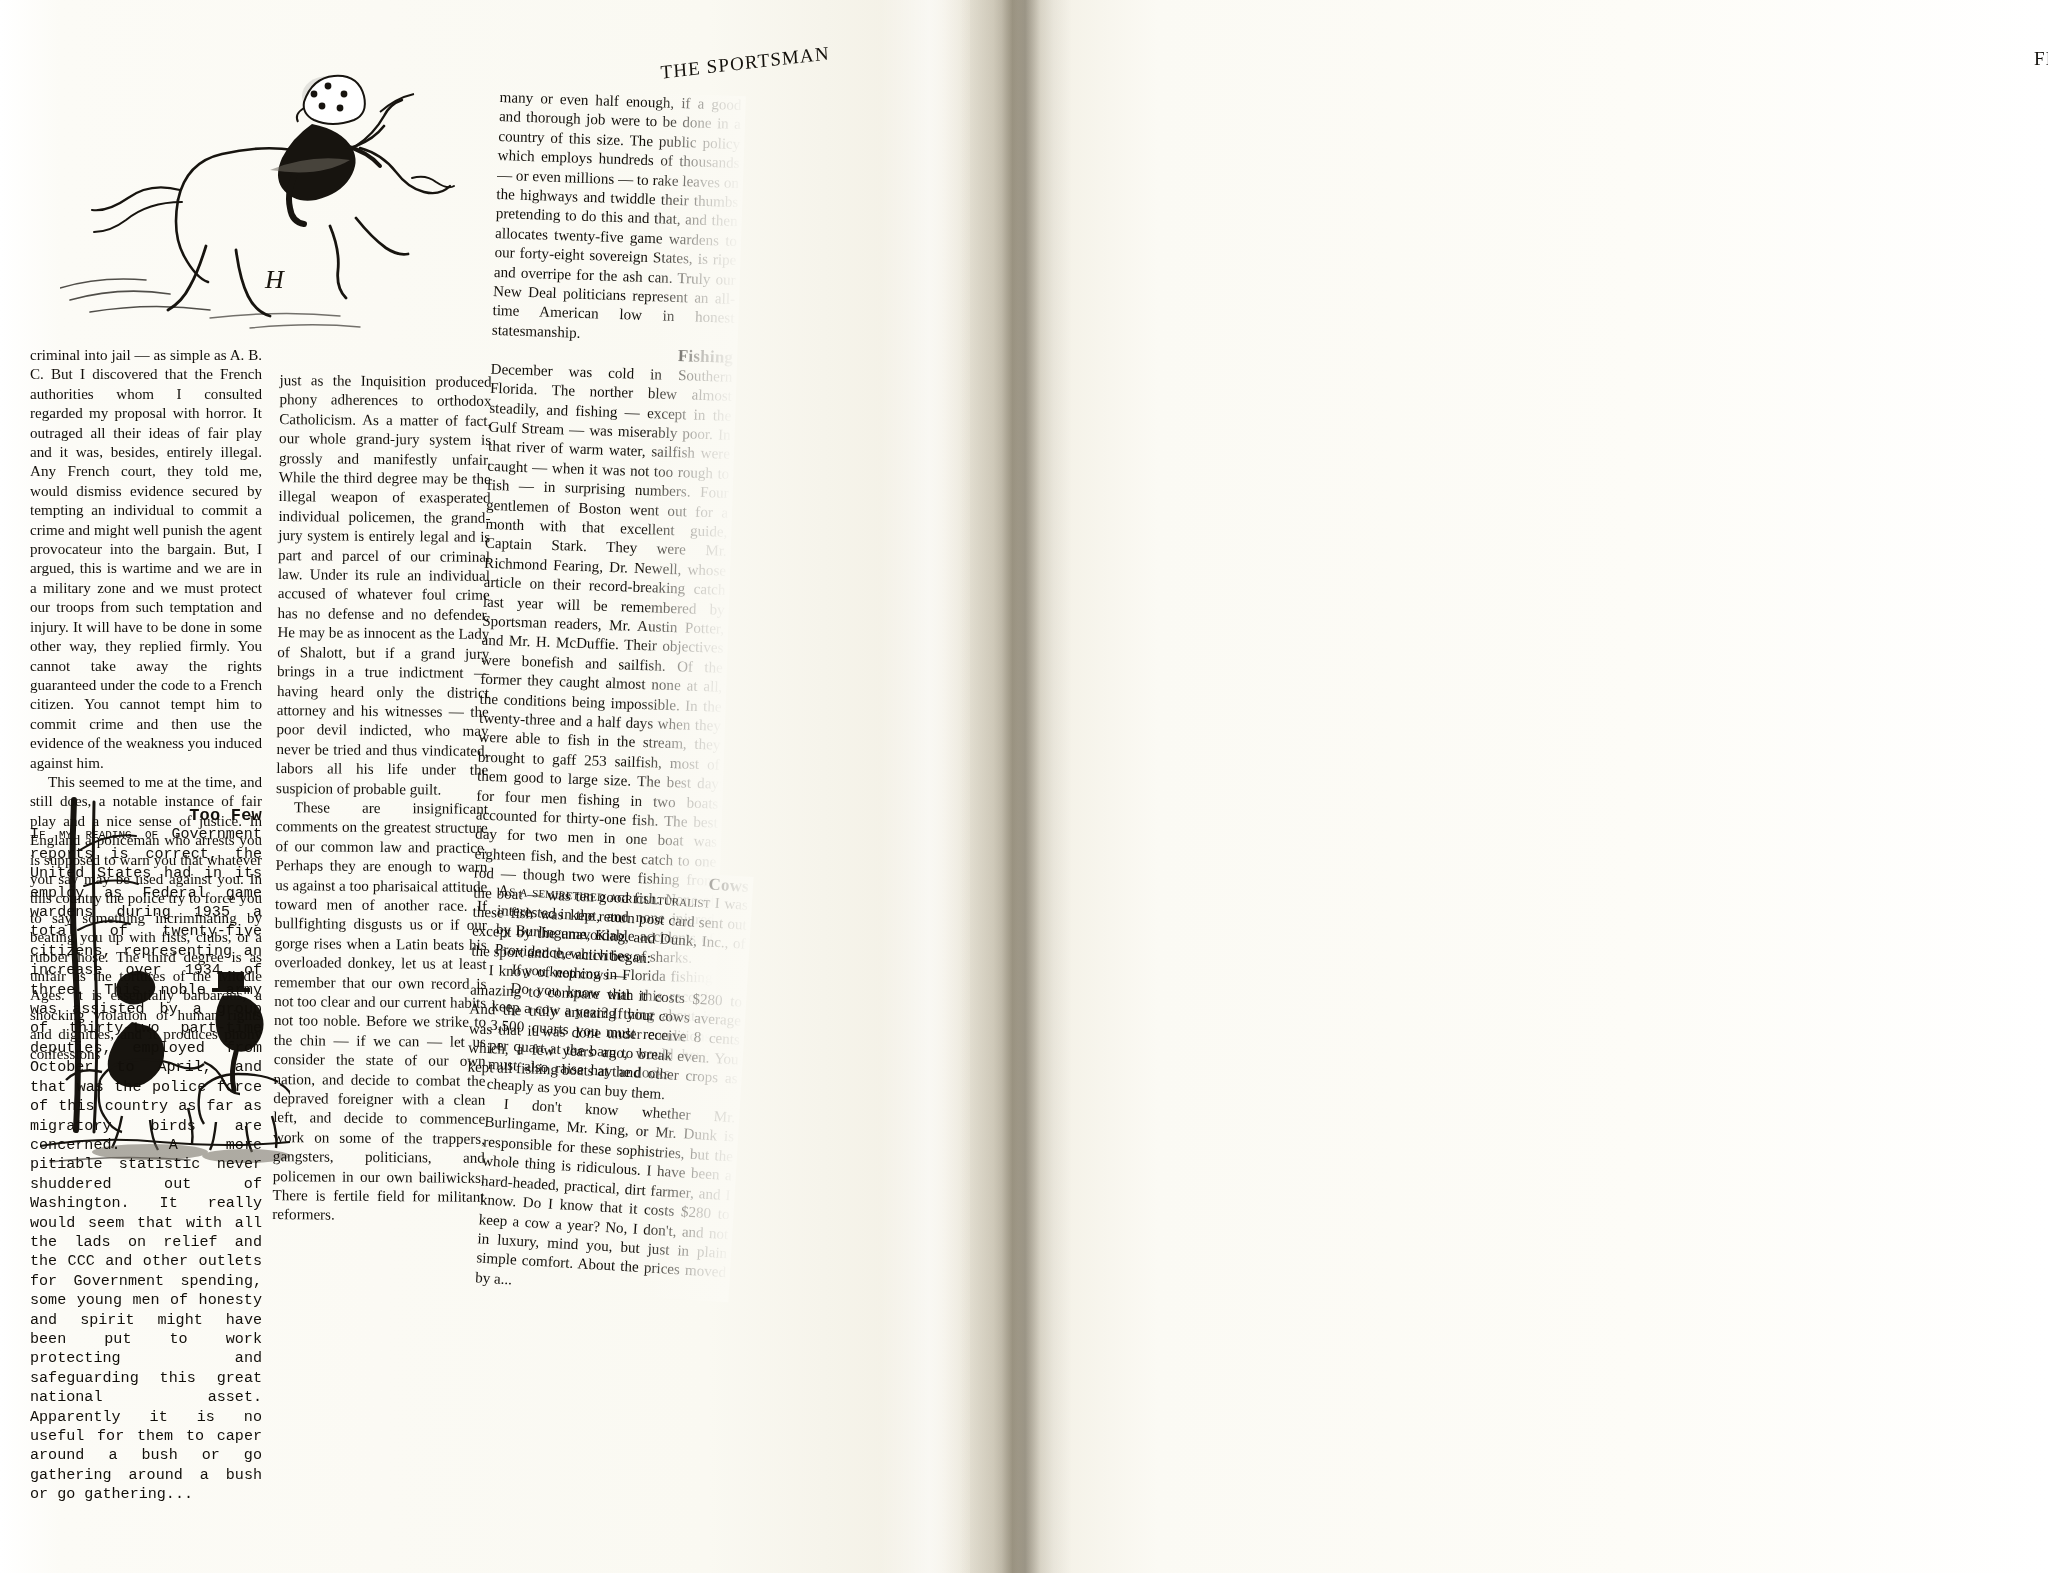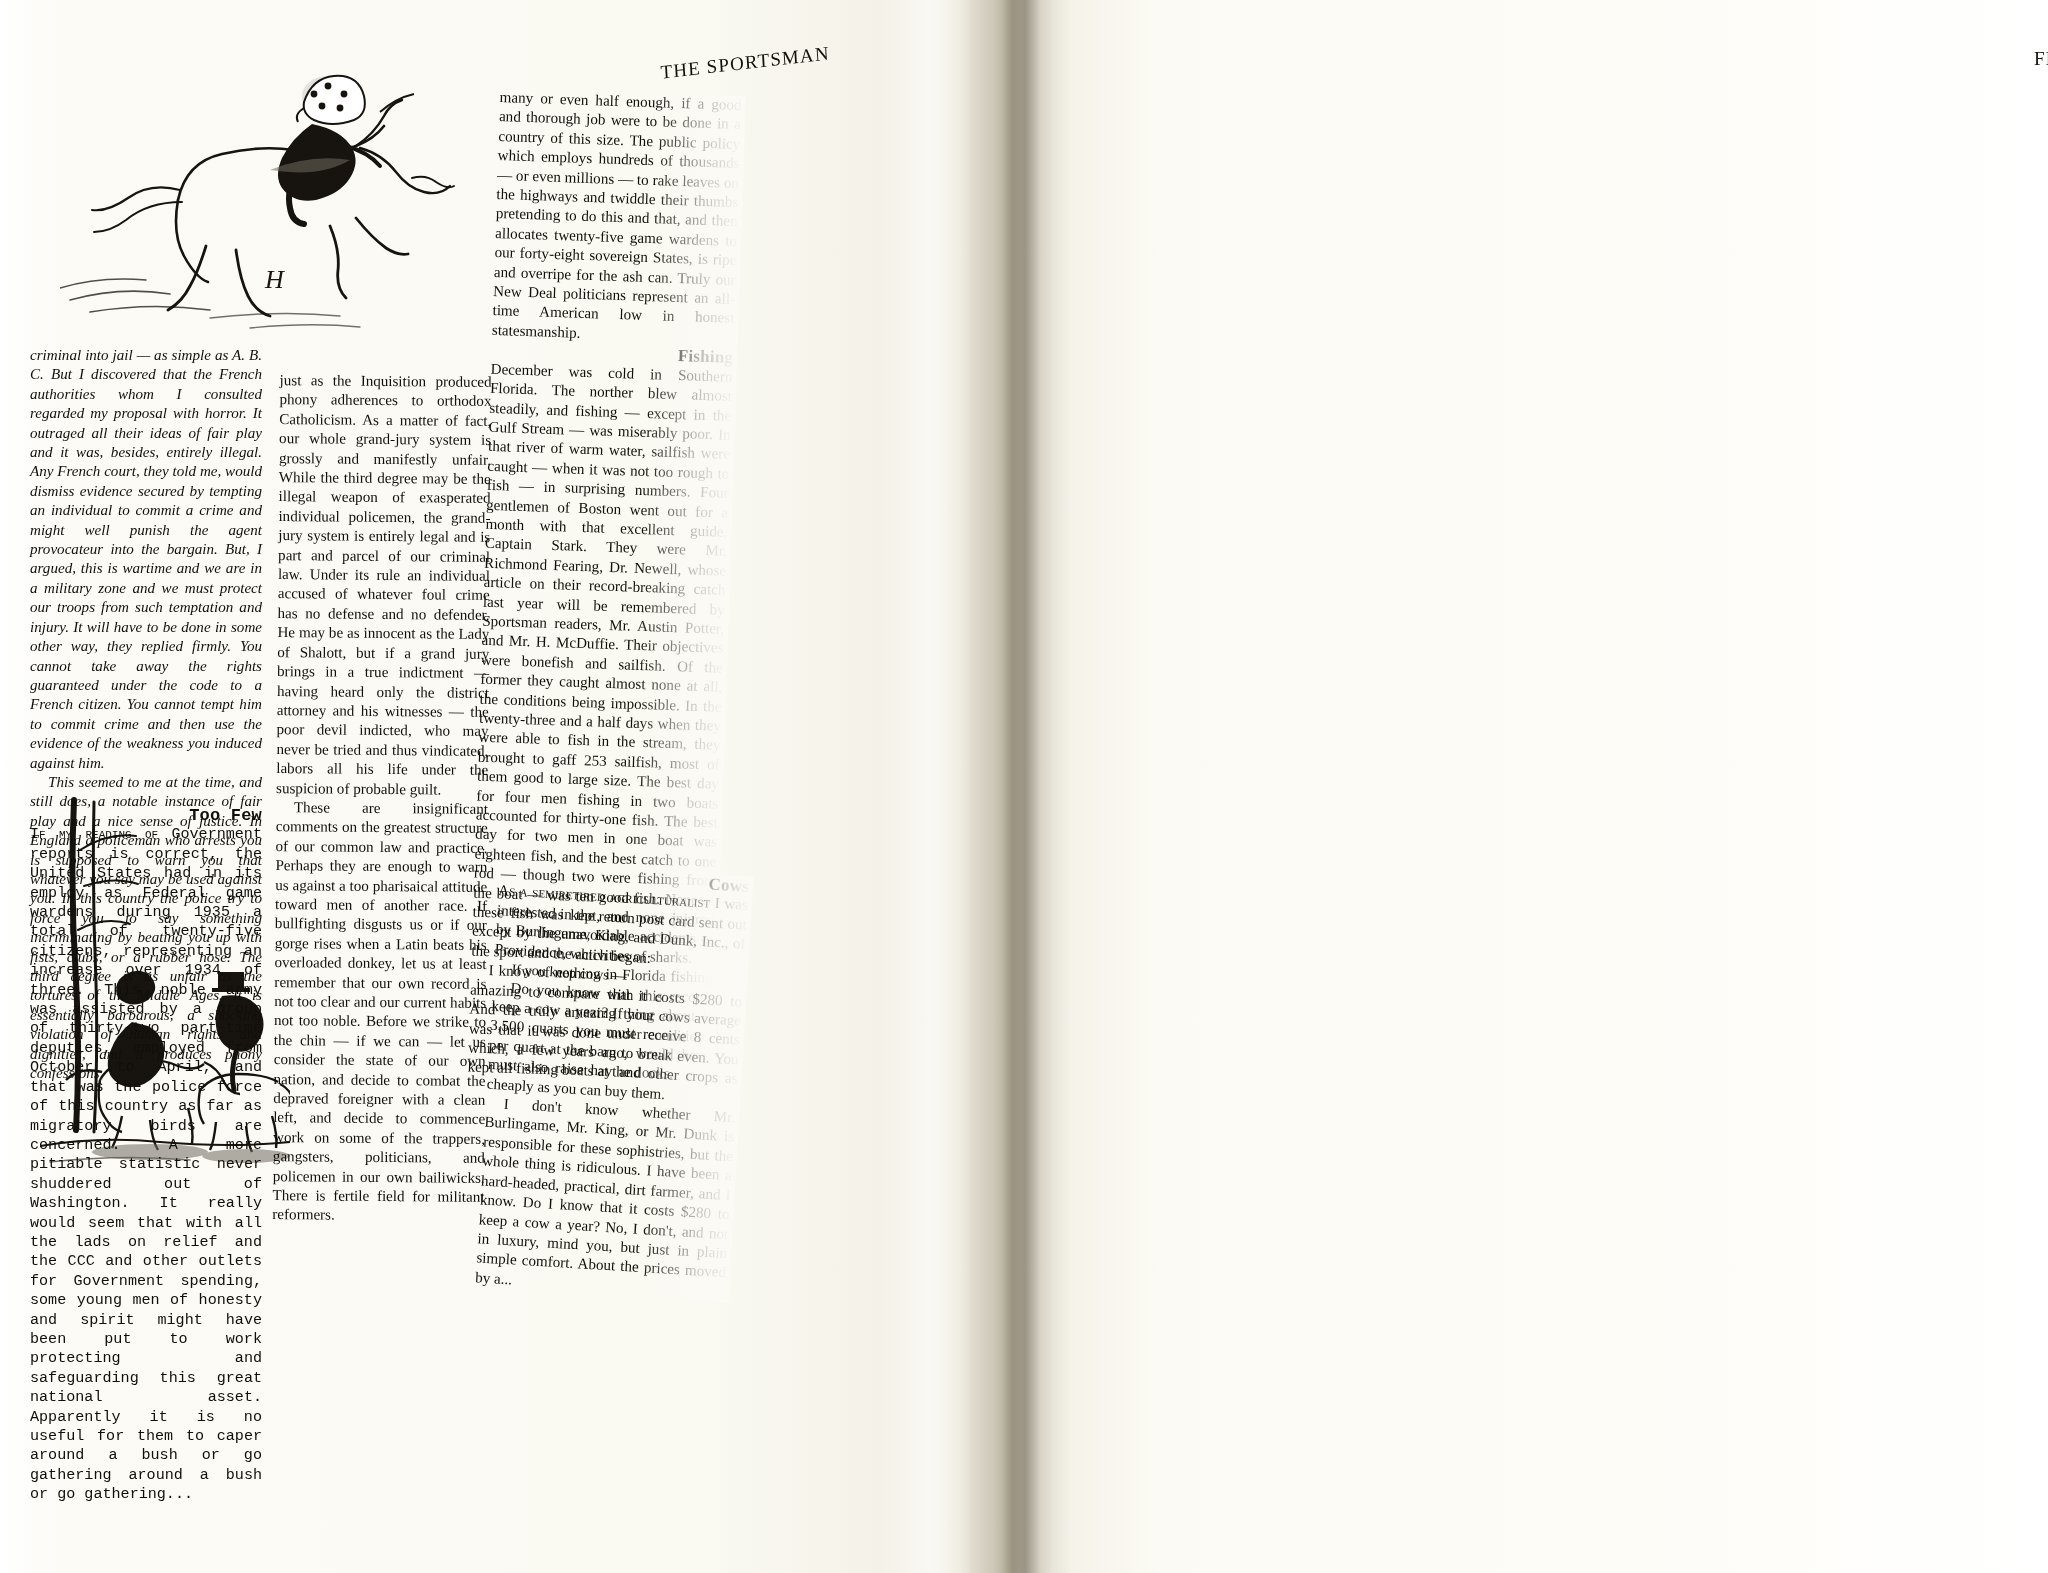--- a/index.html
+++ b/index.html
@@ -89,21 +89,21 @@
 
   .verse {
     text-indent: 0;
     margin: 9px 0 9px 26px;
     font-size: 14.2px;
     line-height: 18.6px;
     text-align: left;
   }
 
   
-  #L1 { left: 30px;  top: 346px; width: 232px; font-style: italic; }
+  #L1 { left: 30px;  top: 346px; width: 232px; }
   #L1b{ left: 30px;  top: 806px; width: 232px; font-family: Liberation Mono, monospace; }
   #L2 { left: 276px; top: 372px; width: 212px; transform: rotate(0.5deg); }
   #L3 { left: 500px; top: 88px;  width: 242px; transform: rotate(1.9deg); transform-origin: left top; }
   #L4 { left: 500px; top: 862px; width: 250px; transform: rotate(3.4deg); transform-origin: left top; }
 
   
   .fade-right {
     position:absolute; top:0; right:-4px; width: 90px; height: 100%;
     background: linear-gradient(to right, rgba(251,250,244,0) 0%, rgba(251,250,244,0.75) 60%, rgba(251,250,244,1) 100%);
     pointer-events:none;

